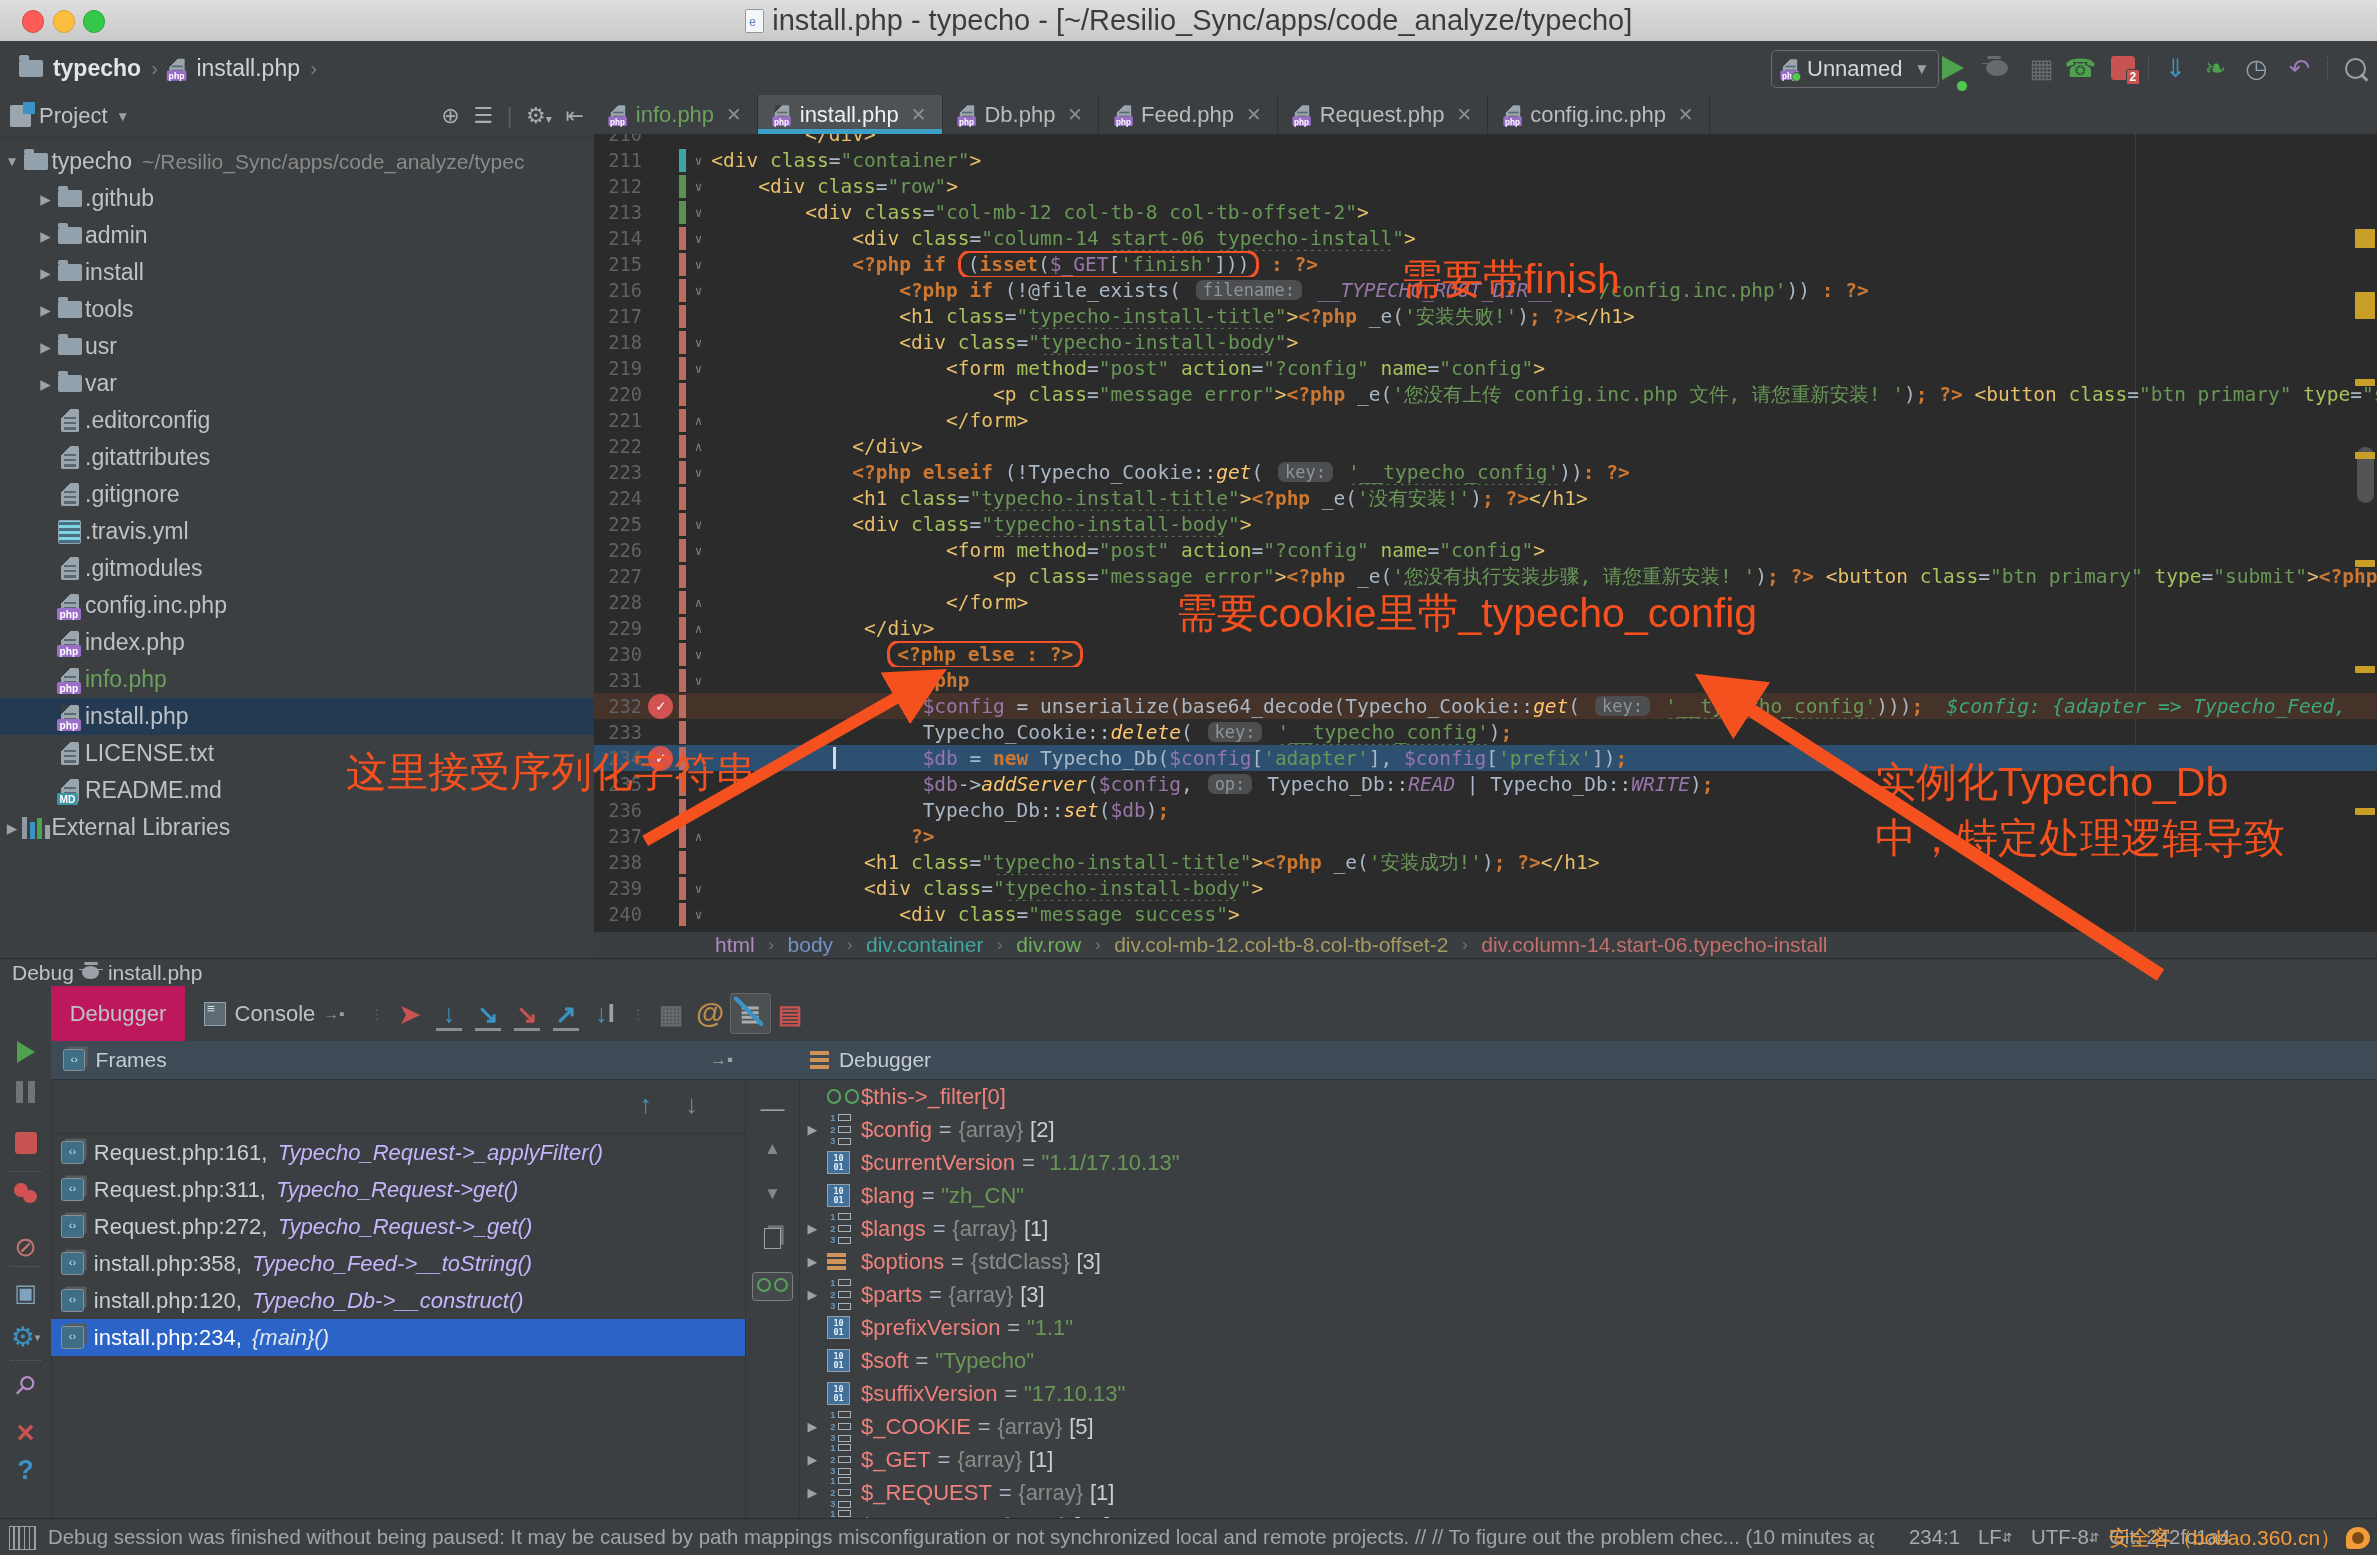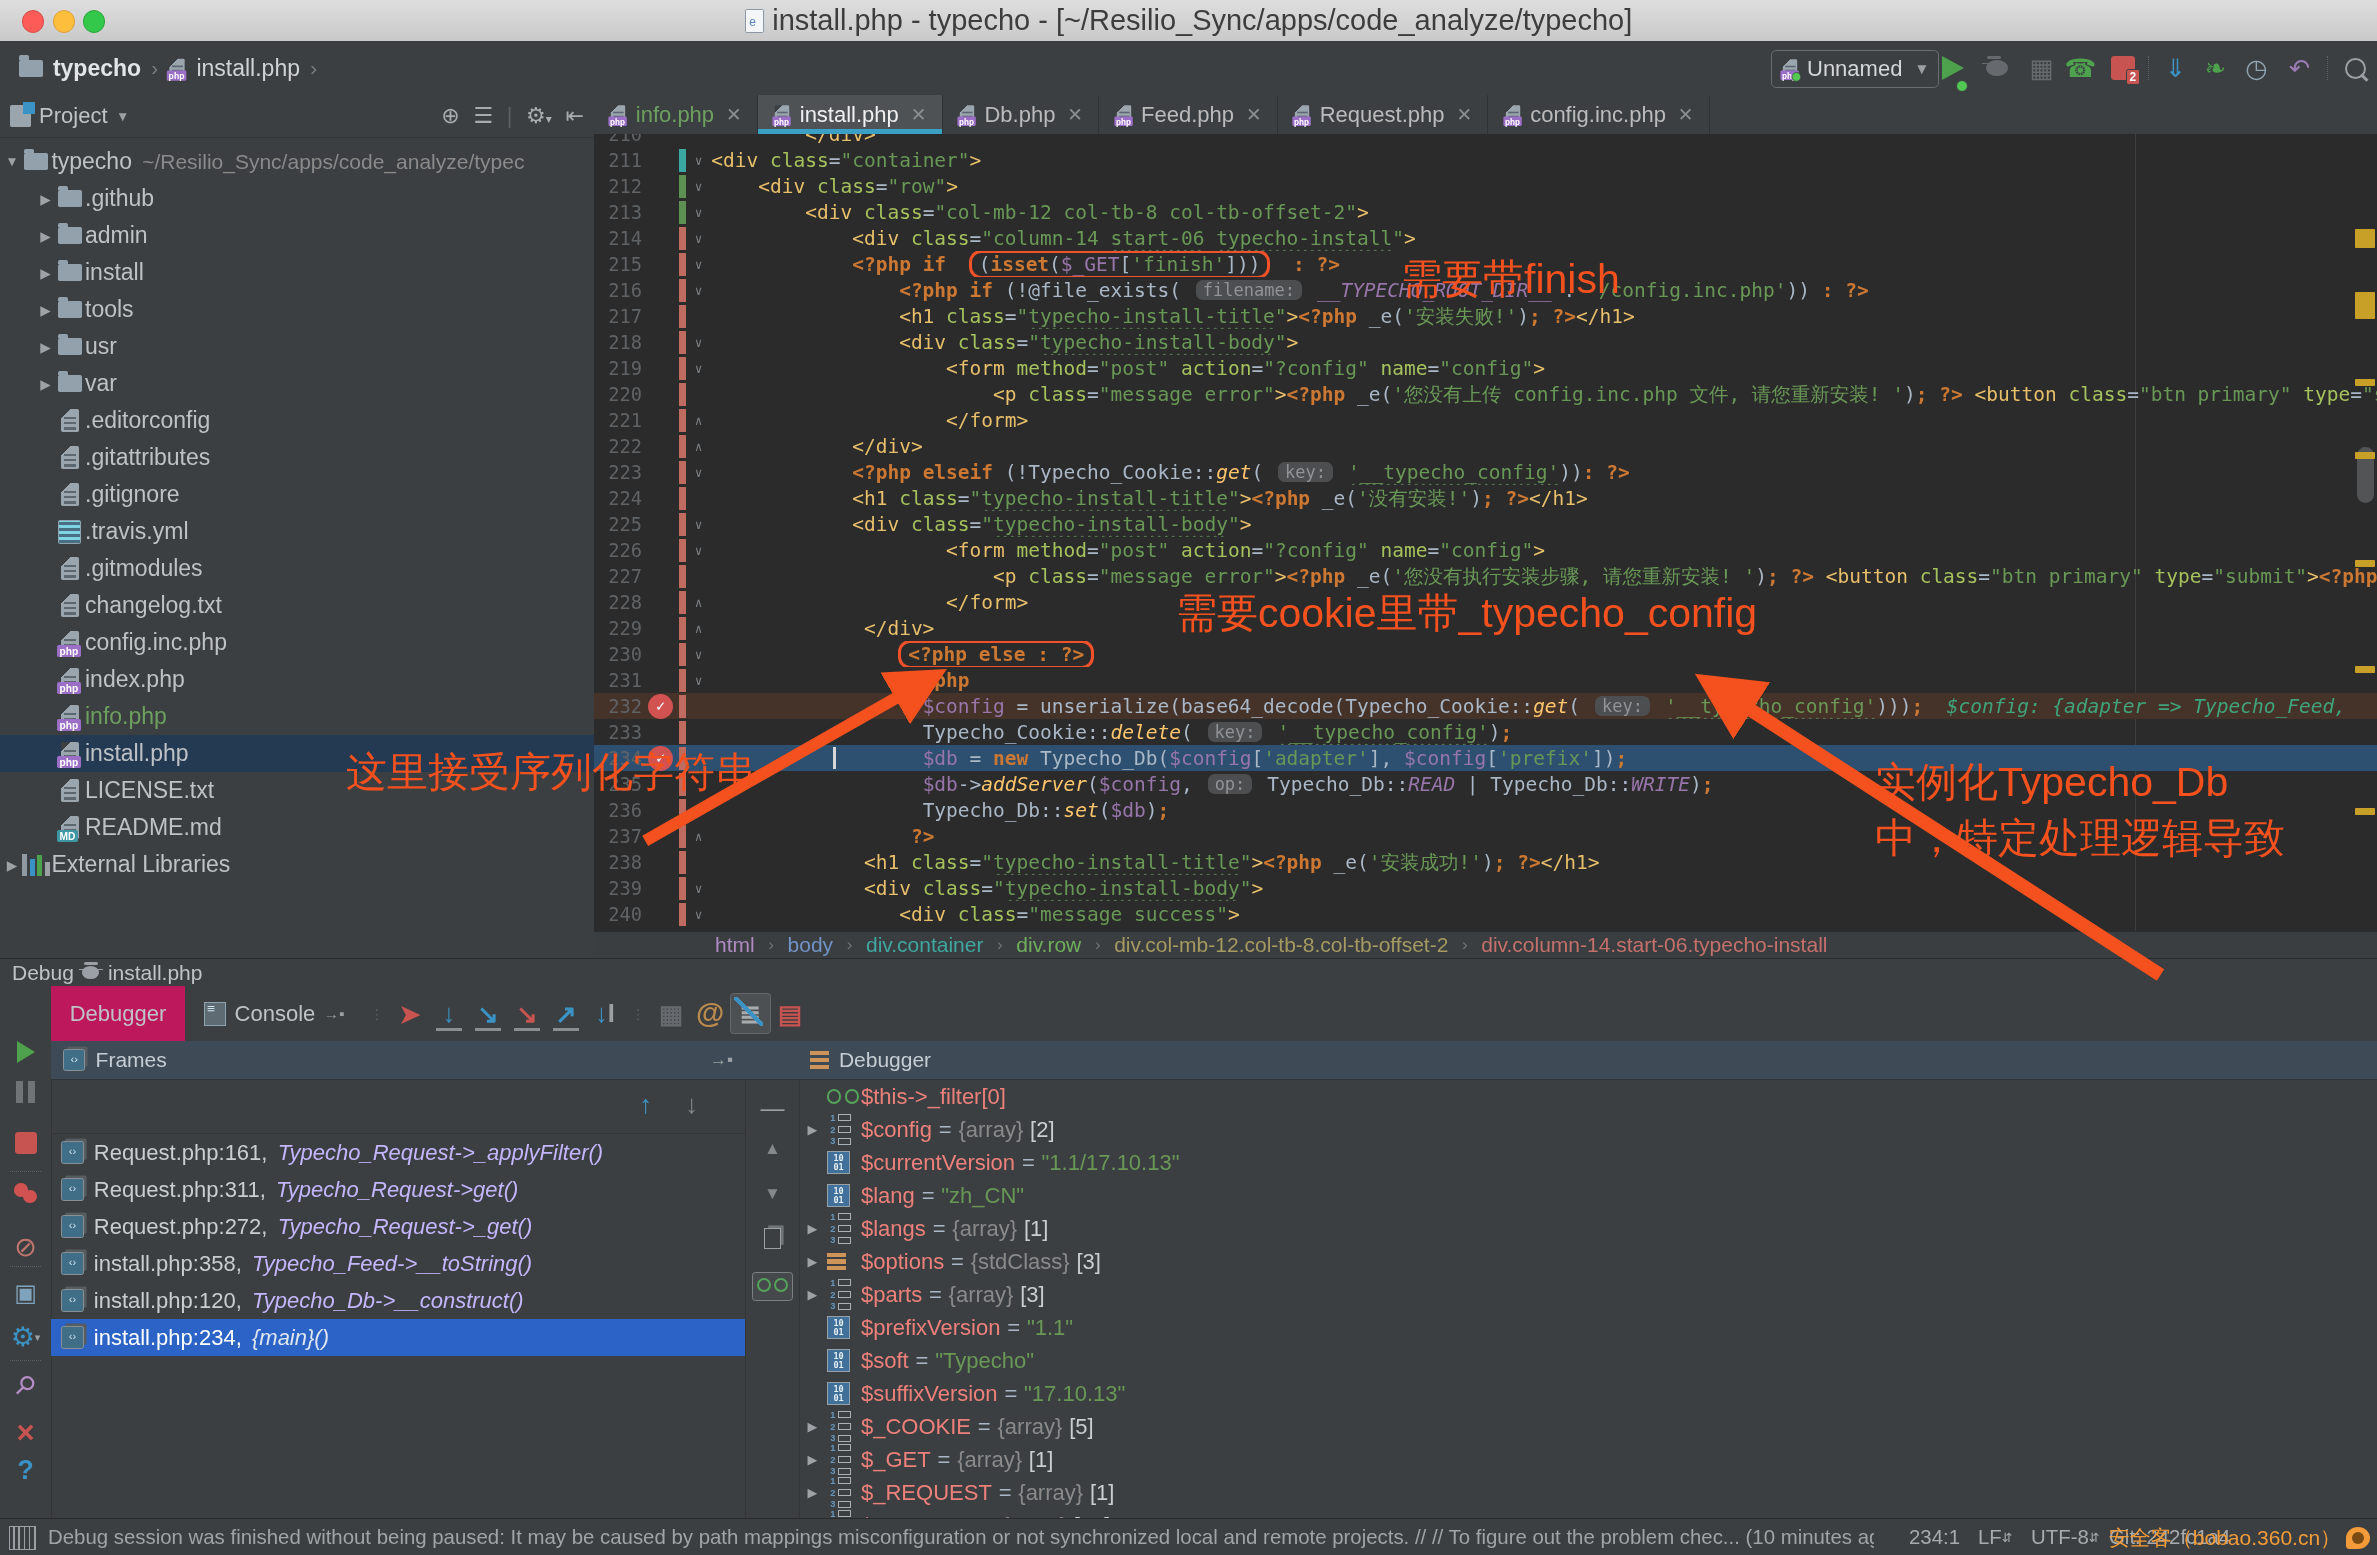--- a/index.html
+++ b/index.html
@@ -81,21 +81,21 @@
   .cl .cd{flex:1;overflow:hidden;position:relative;height:100%;display:flex;align-items:center;}
   .cl.bgbp{background:#453229;} .cl.bgcur{background:#2D5070;}
   .st.sa{background:#3aa7a3;margin:1.7px 0;} .st.sg{background:#5d9151;margin:1.7px 0;} .st.sr{background:#bf6b60;margin:1.7px 0;}
   .bpdot{width:25.5px;height:25.5px;border-radius:50%;background:#D25252;color:#fff;font-size:15.3px;display:flex;align-items:center;justify-content:center;}
   .caret{position:absolute;left:122px;top:1.7px;width:2.5px;height:22px;background:#d8d8d8;}
   .tag{color:#E8BF6A;} .attr{color:#A5C25C;} .str{color:#699856;} .php{color:#CC7832;font-weight:bold;}
   .var{color:#9876AA;} .fn{color:#FFC66D;font-style:italic;} .const{color:#9876AA;font-style:italic;}
   .txt{color:#A9B7C6;} .dbg{color:#3FA37C;font-style:italic;}
   .hint{background:#4C4E50;color:#909497;border-radius:6.8px;padding:0 6.8px;margin:0 3.4px;font-size:17px;}
   .typo{text-decoration:underline wavy #5E8759 0.8px;text-underline-offset:4.2px;}
-  .obx{border:3.4px solid #F2512A;border-radius:12px;padding:0px 6.8px;margin:-3.4px 11px;text-align:center;}
+  .obx{border:3.4px solid #F2512A;border-radius:12px;padding:0px 6.8px;margin:-3.4px 0;text-align:center;}
   #guide{position:absolute;left:1541px;top:0;bottom:0;width:0.8px;background:#3b3d3f;}
   #stripe{position:absolute;right:0;top:-39px;width:25.5px;bottom:0;}
   .mark{position:absolute;right:1.7px;width:20.4px;background:#C8A028;border-radius:0.8px;}
   #thumb{position:absolute;right:3.4px;top:352px;width:17px;height:56px;background:#75787a88;border-radius:8.5px;}
   
   #ebc{position:absolute;left:594px;top:931px;width:1783px;height:26px;background:#3B3E40;border-top:0.8px solid #2a2c2d;
      display:flex;align-items:center;gap:13.6px;padding-left:121px;font-size:21px;}
   #ebc .sep{color:#707478;font-size:17px;}
   
   #debug{position:absolute;left:0;top:958px;width:2377px;height:560px;background:#3C3F41;border-top:0.8px solid #282a2b;}
@@ -338,31 +338,20 @@
         <div class="trow" style="padding-left: 37px;">
           <span class="ar"></span>
           <span class="ic">
             <span class="i-file">
               <i></i>
               <i></i>
               <i></i>
             </span>
           </span>
           <span>.gitmodules</span>
-        </div>
-        <div class="trow" style="padding-left: 37px;">
-          <span class="ar"></span>
-          <span class="ic">
-            <span class="i-file">
-              <i></i>
-              <i></i>
-              <i></i>
-            </span>
-          </span>
-          <span>changelog.txt</span>
         </div>
         <div class="trow" style="padding-left: 37px;">
           <span class="ar"></span>
           <span class="ic">
             <span class="i-file">
               <i></i>
               <i></i>
               <i></i>
               <span class="badge b-php">php</span>
             </span>

